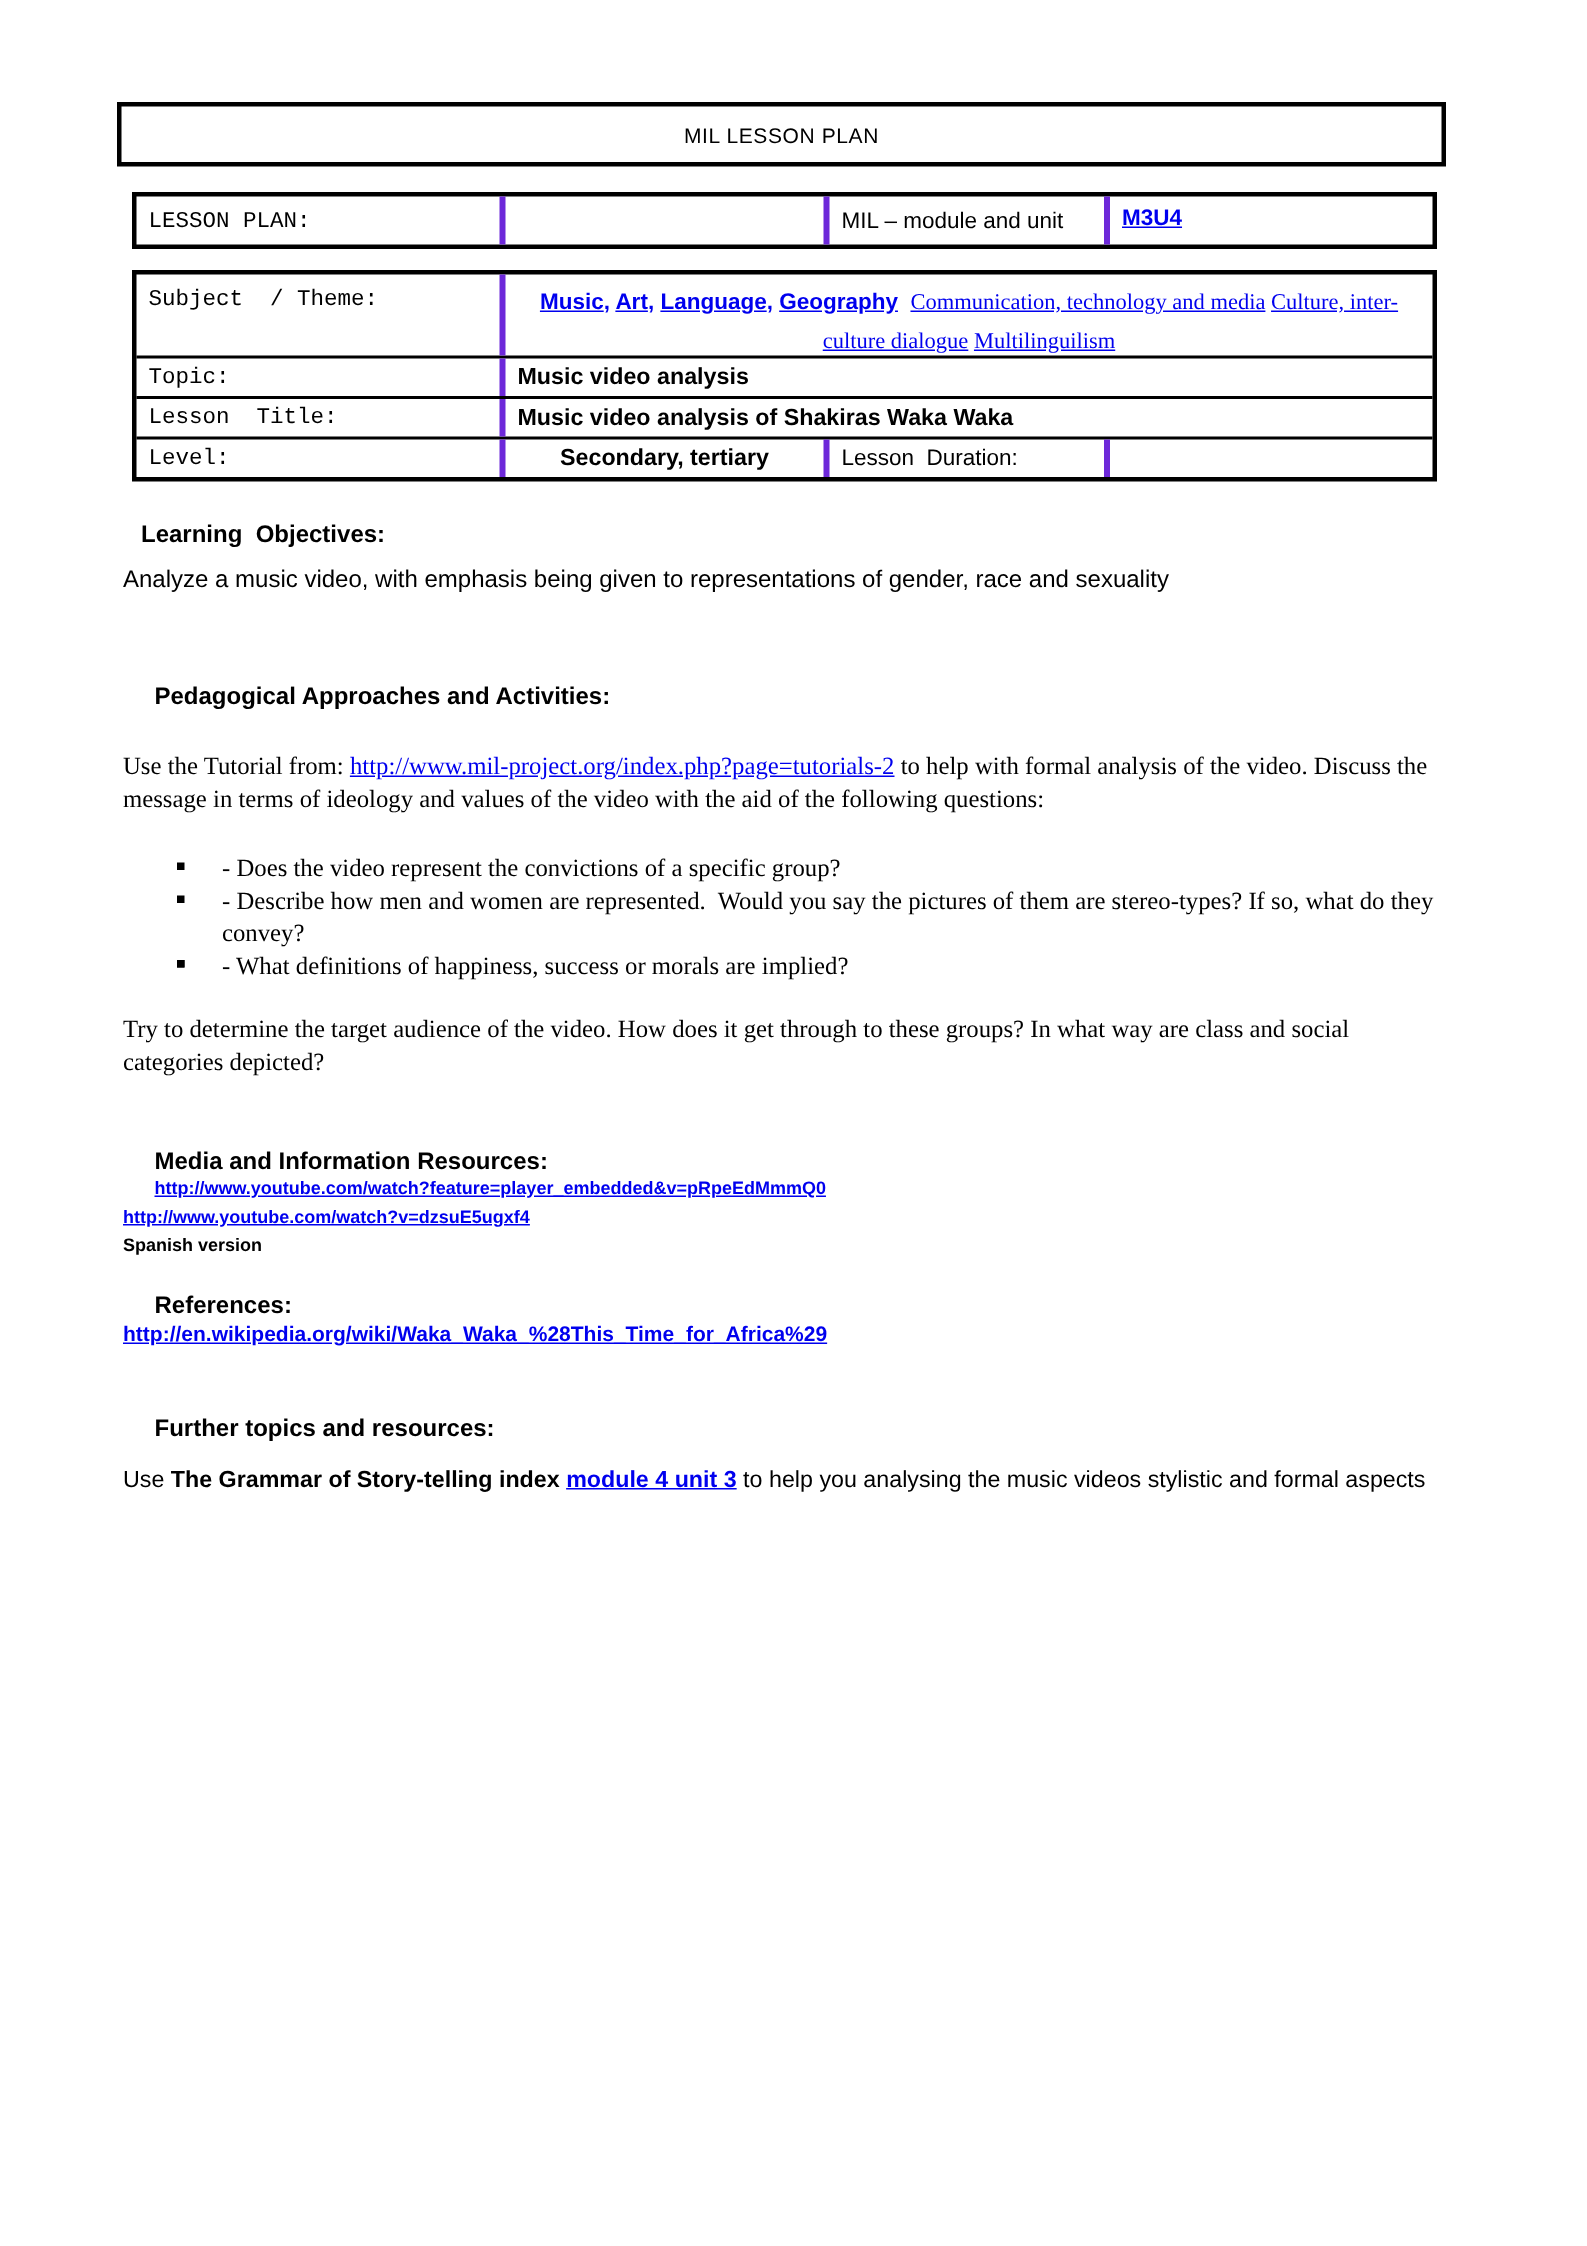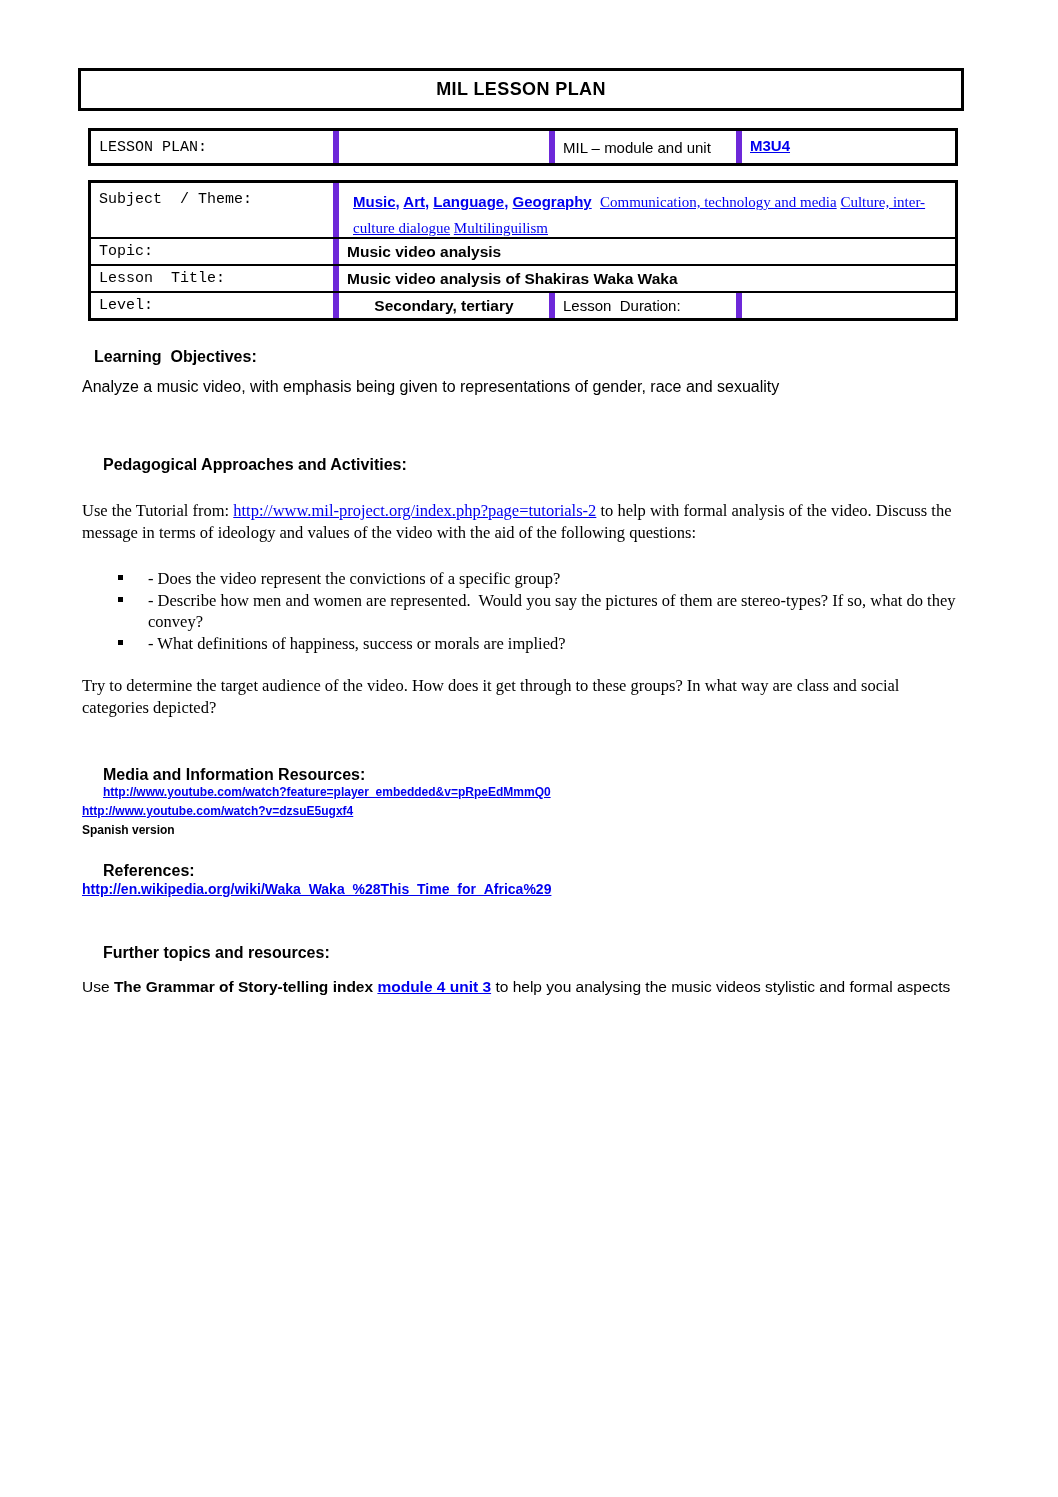--- a/index.html
+++ b/index.html
@@ -8,40 +8,40 @@
     width:1058px; height:1497px; background:#ffffff; color:#000;
     font-family:"Liberation Sans", sans-serif; position:relative; overflow:hidden;
   }
   .content { padding:0 88px 0 82px; }
 
   
   .title-box {
     margin:68px 0 0 -4px; width:886px; height:43px;
     border:3px solid #000; display:flex; align-items:center; justify-content:center;
   }
-  .title-box .doc-title { font-size:18px; letter-spacing:.4px; white-space:pre-wrap;font-weight:bold; }
+  .title-box .doc-title { font-size:14px; letter-spacing:.4px; white-space:pre-wrap; }
 
   
   .tbl { border:3px solid #000; width:870px; margin-left:6px; }
   .tbl-1 { margin-top:17px; }
   .tbl-2 { margin-top:14px; }
   .trow { display:flex; align-items:stretch; }
   .trow + .trow { border-top:2px solid #000; }
   .tcell { padding:4px 8px; display:flex; align-items:center; font-size:15px; white-space:pre-wrap; }
-  .tcell + .tcell { border-left:6px solid #6d28d9; }
+  .tcell + .tcell { border-left:4px solid #6d28d9; }
   .lbl { font-weight:400; }
   .val { font-weight:700; font-size:15.5px; }
   .c-label  { flex:0 0 242px;font-family:Liberation Mono, monospace; }
   .c-mid    { flex:0 0 216px; }
   .c-mil    { flex:0 0 187px; }
   .c-rest   { flex:1 1 auto; }
   .r1 { height:32px; }
   .row-subject { height:54px; }
   .row-std { height:27px; }
-  .cell-top { align-items:flex-start; }
+  .cell-top { align-items:flex-start;text-align:center; }
   .subject-content { display:block; line-height:26px; padding:2px 6px; font-size:15px; }
   .m3u4 { color:#0000ee; font-weight:700; text-decoration:underline; font-size:15px; padding-top:2px; }
   .center-cell { justify-content:center; }
 
   
   .heading { font-weight:700; font-size:16px; line-height:17px; margin:0 0 0 21px; white-space:pre-wrap; }
   .sans-body { font-size:16px; line-height:18px; white-space:pre-wrap; }
   .serif-body { font-family:"Liberation Serif", serif; font-size:16.5px; line-height:21.5px; white-space:pre-wrap; max-width:886px; }
   #obj-heading { margin-top:27px;margin-left:12px; }
   #obj-body { margin-top:13px; }

